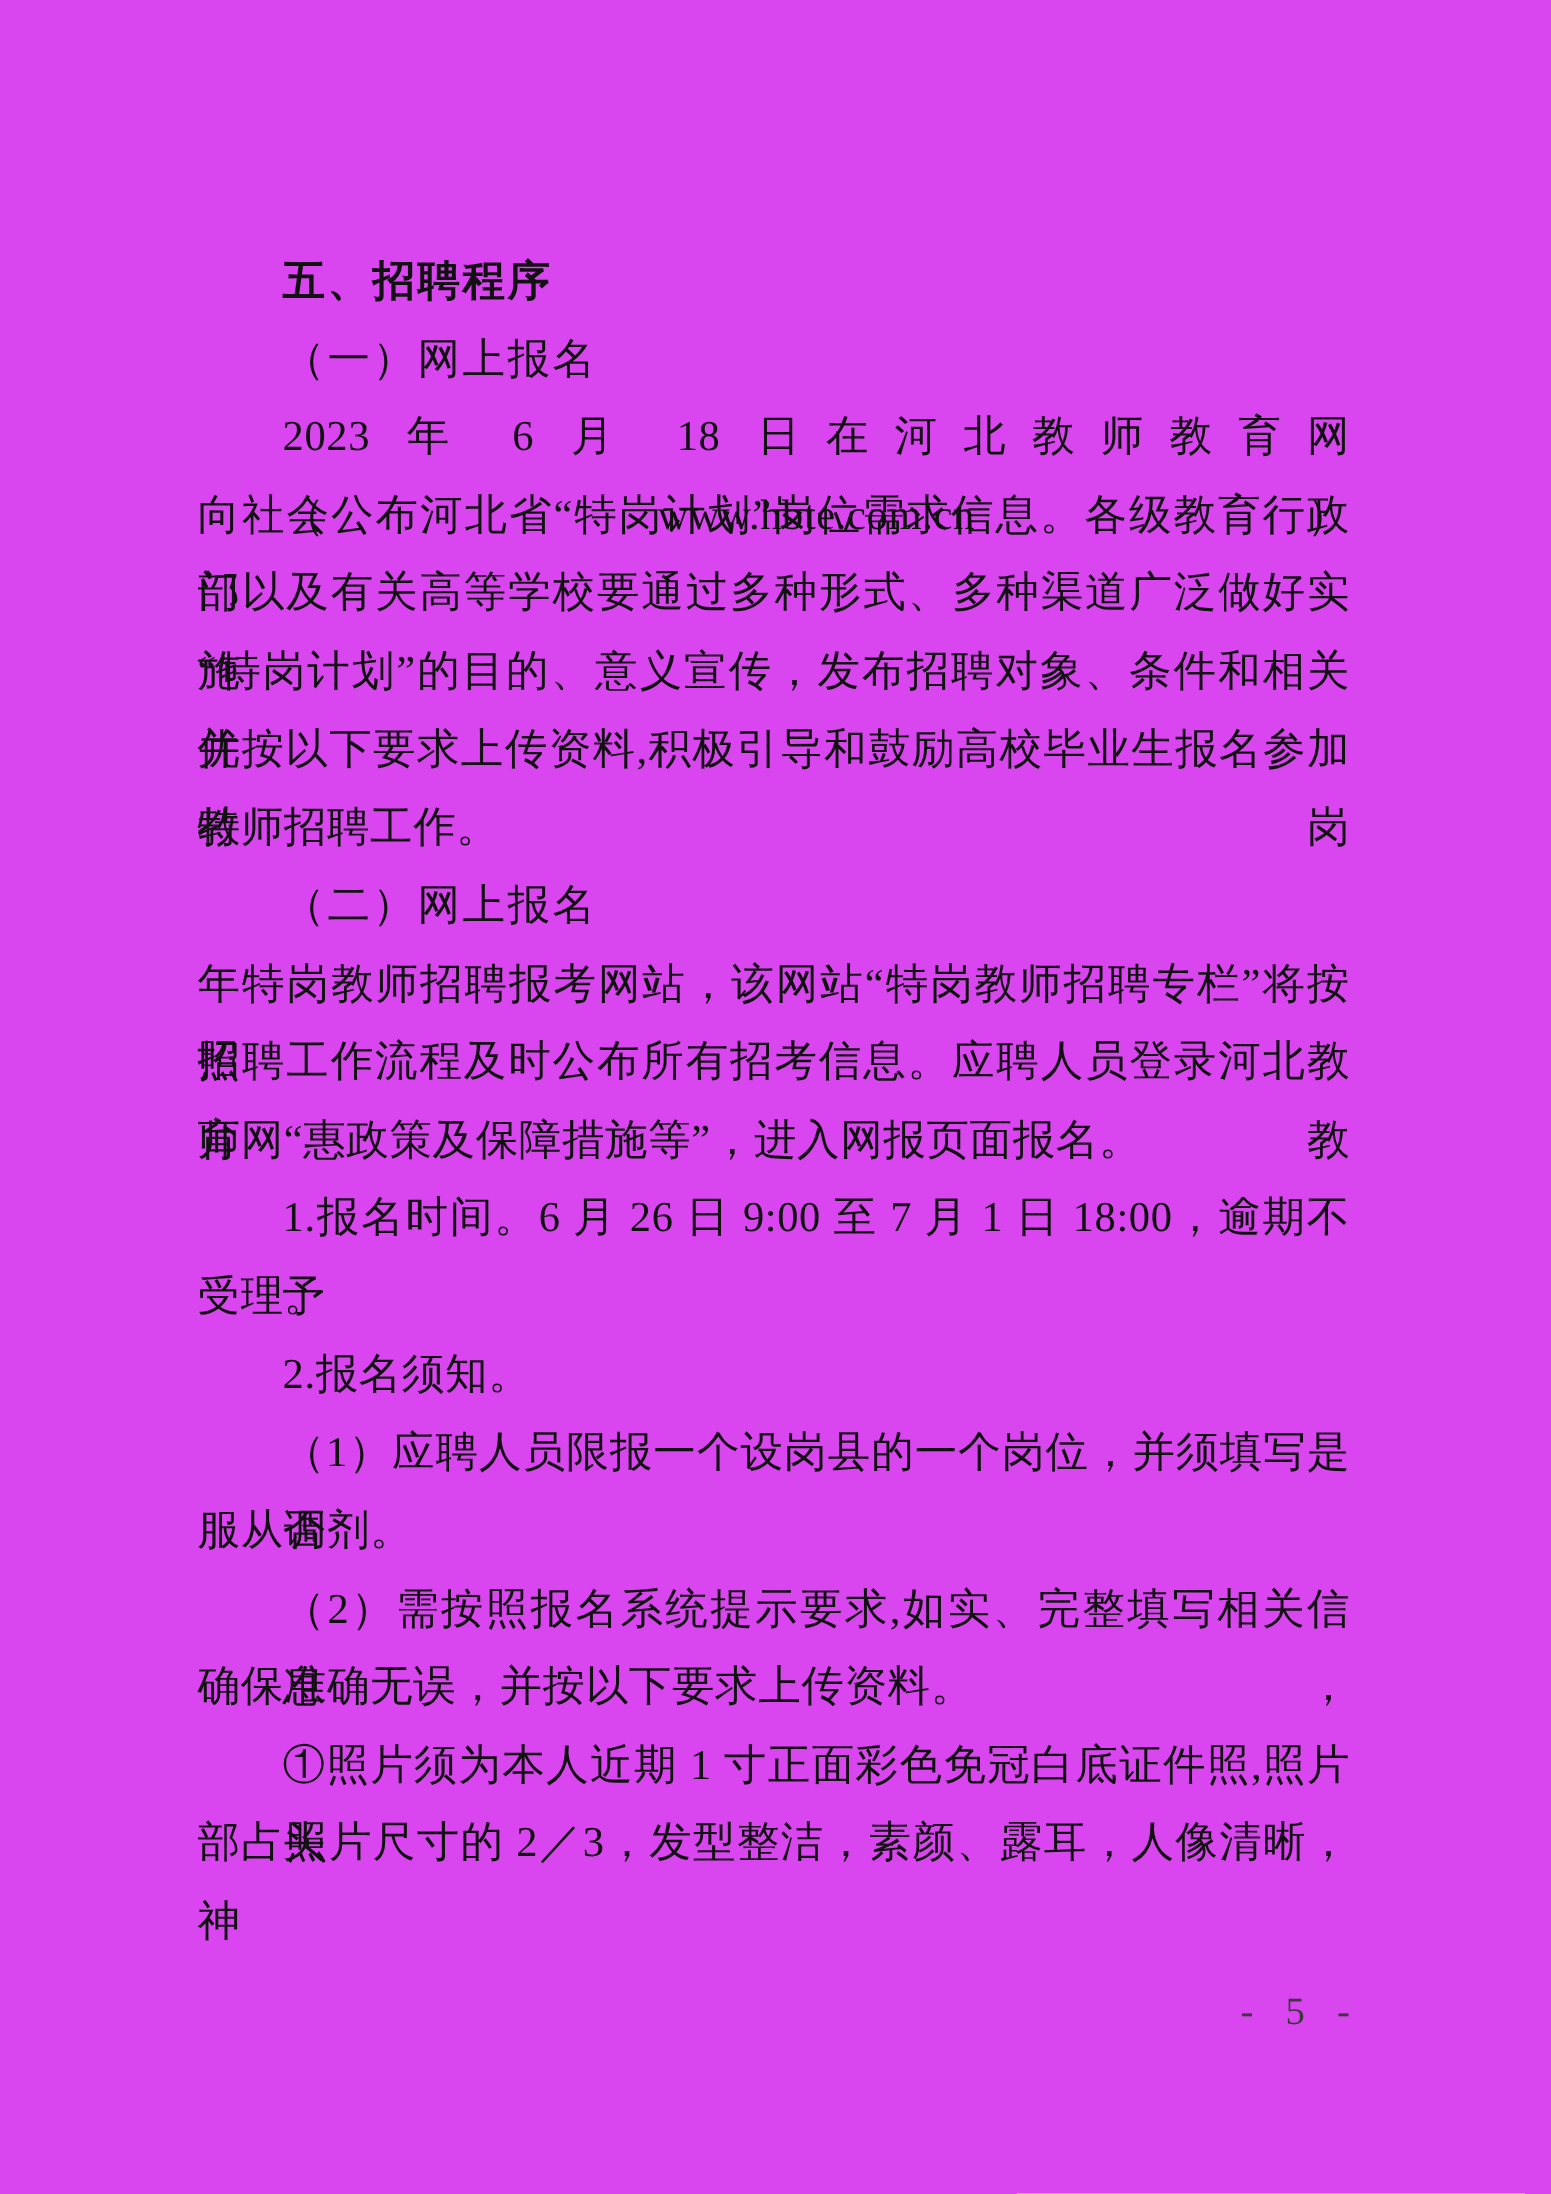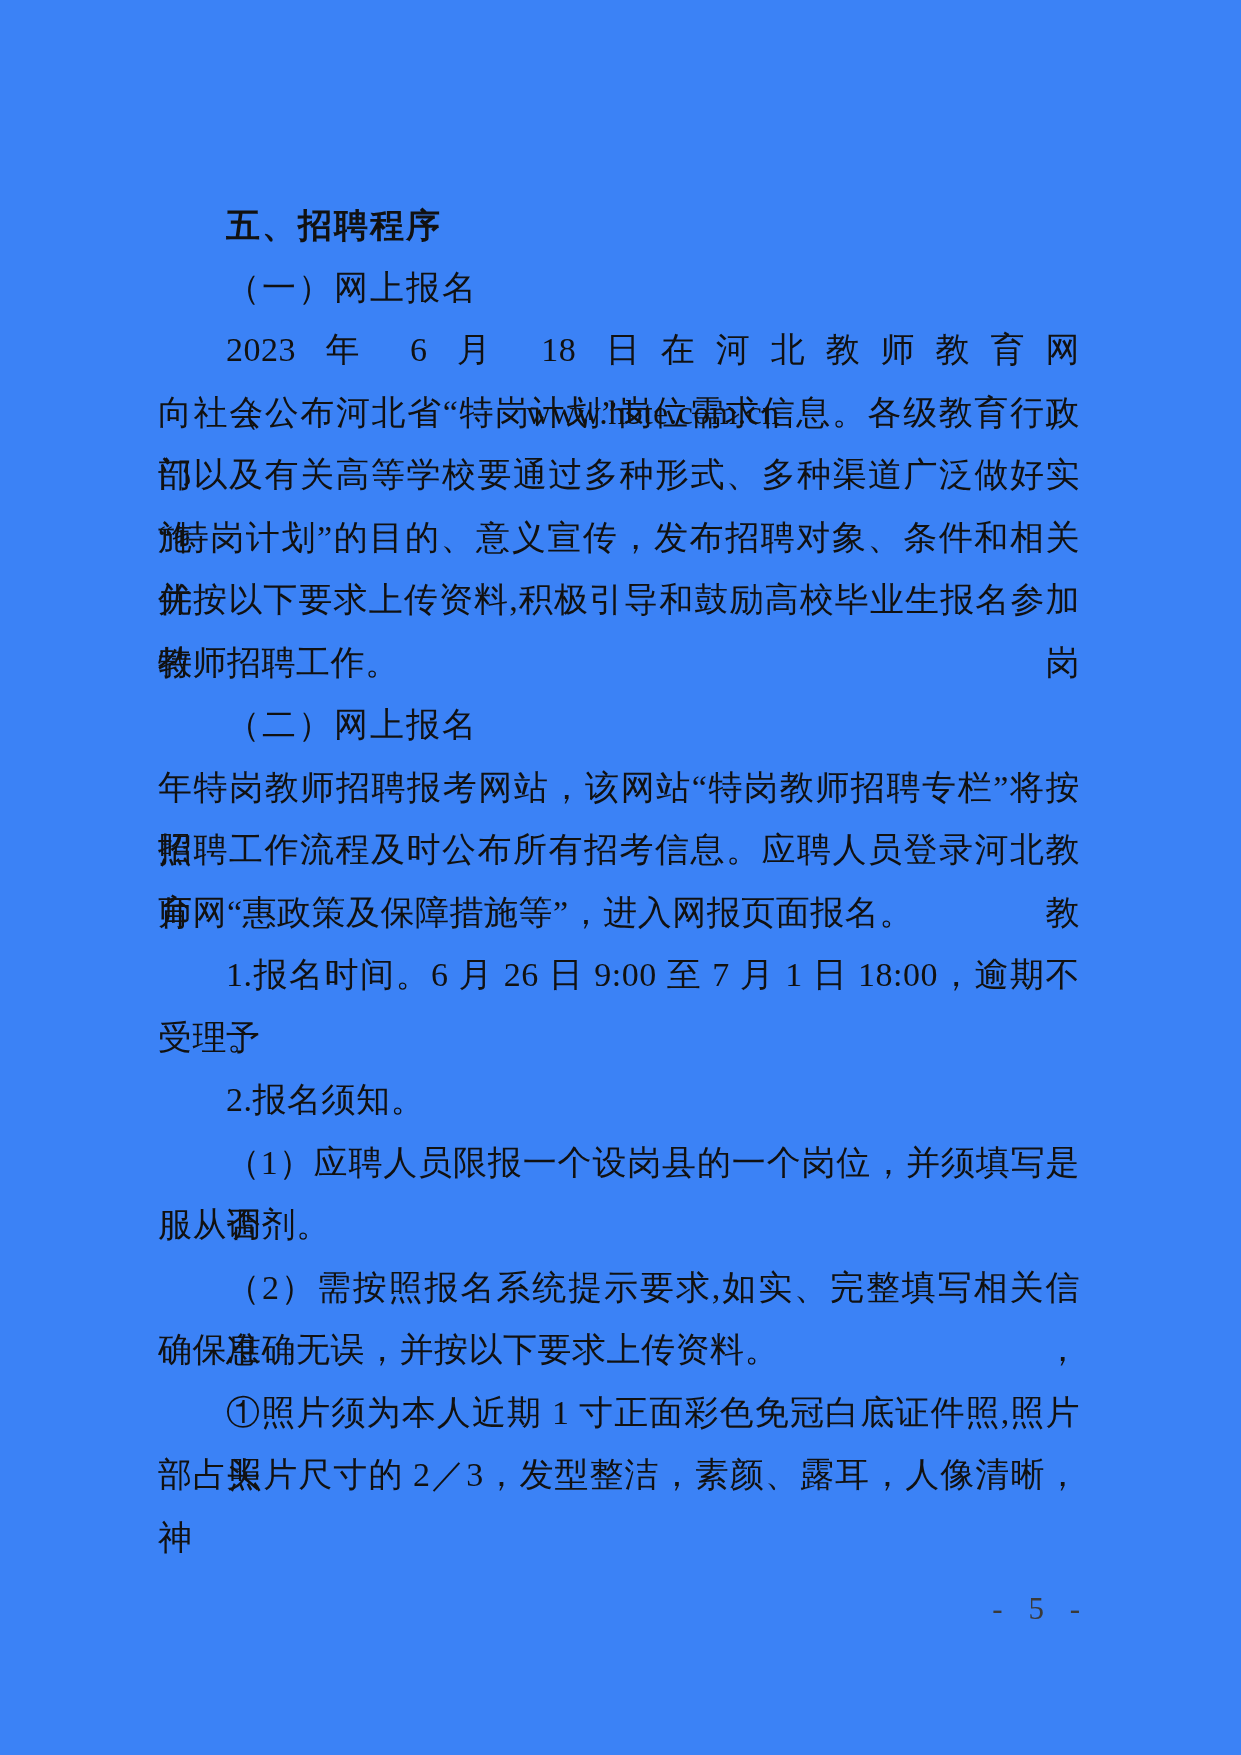--- a/index.html
+++ b/index.html
@@ -4,21 +4,21 @@
 <style>
   html, body {
     margin: 0;
     padding: 0;
     background: #ffffff;
   }
   .page {
     position: relative;
     width: 1241px;
     height: 1755px;
-    background: #3b82f6;
+    background: #d946ef;
     overflow: hidden;
     font-family: "Liberation Serif", "DejaVu Serif", serif;
     color: #111111;
   }
   .text-column {
     position: absolute;
     left: 158px;
     top: 194px;
     width: 922px;
   }

